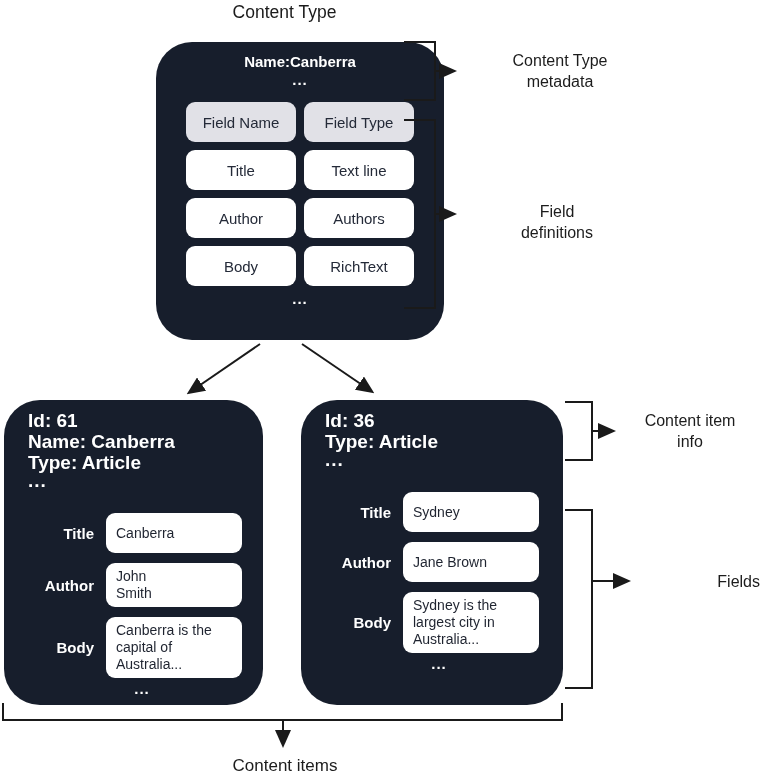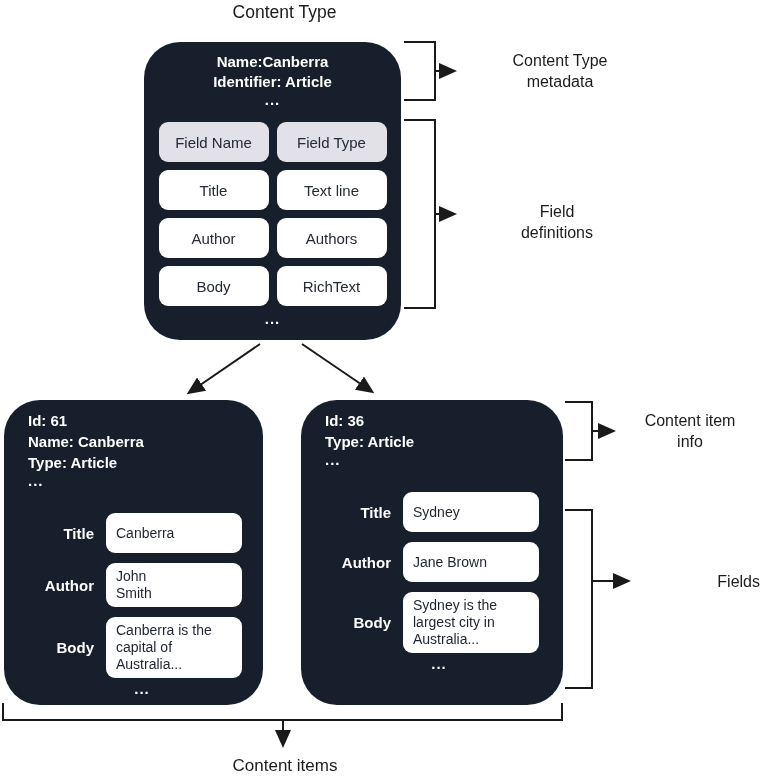--- a/index.html
+++ b/index.html
@@ -9,34 +9,34 @@
   }
   
   .abs{position:absolute;}
   .pre{white-space:pre-line;}
   .annot{font-size:16px;line-height:21px;text-align:center;color:#1c1c1c;}
   
   .diagram-title{left:156px;top:2px;width:257px;text-align:center;
     font-size:17.5px;font-weight:500;color:#1b1b1b;}
   
   .darkbox{background:#171e2c;border-radius:36px;color:#ffffff;box-sizing:border-box;}
-  .ct-box{left:144px;top:42px;width:257px;height:298px;}
+  .ct-box{left:156px;top:42px;width:288px;height:298px;}
   .ct-meta{padding-top:10px;text-align:center;font-size:15px;font-weight:700;line-height:20px;}
   .ellipsis-line{text-align:center;font-size:15px;font-weight:700;line-height:16px;letter-spacing:1px;}
   .field-grid{margin-top:14px;display:grid;grid-template-columns:110px 110px;
     column-gap:20px;row-gap:10px;justify-content:center;gap:8px;}
   .cell{height:40px;background:#ffffff;border-radius:9px;display:flex;align-items:center;
     justify-content:center;font-size:15px;color:#242a38;}
   .cell.hdr{background:#e1e1e7;}
   .ct-footer{margin-top:5px;}
   
   .item-box{top:400px;height:305px;padding:10px 0 0 24px;}
   .item-left{left:4px;width:259px;}
   .item-right{left:301px;width:262px;}
-  .item-meta{font-size:15px;font-weight:700;line-height:21px;}
+  .item-meta{font-size:19px;font-weight:700;line-height:21px;}
   .item-meta .ell{line-height:16px;letter-spacing:1px;}
   .item-fields{margin-top:24px;margin-left:-24px;display:flex;flex-direction:column;gap:10px;}
   .frow{display:flex;align-items:center;}
   .flabel{width:90px;text-align:right;margin-right:12px;font-size:15px;font-weight:700;color:#ffffff;}
   .fvalue{width:136px;box-sizing:border-box;min-height:40px;background:#ffffff;border-radius:9px;
     padding:5px 10px;display:flex;align-items:center;font-size:14px;line-height:17px;color:#1f2430;}
   .item-footer{margin-top:3px;margin-left:84px;text-align:center;width:60px;}
   
   .annot-ct-meta{left:470px;top:50px;width:180px;}
   .annot-field-defs{left:467px;top:201px;width:180px;}
@@ -49,21 +49,20 @@
 </head>
 <body>
 
 <div class="canvas">
 
   <div class="abs diagram-title">Content Type</div>
 
   <div class="abs darkbox ct-box">
     <div class="ct-meta">
       <div>Name:Canberra</div>
-      <div>Identifier: Article</div>
       <div class="ellipsis-line">...</div>
     </div>
     <div class="field-grid">
       <div class="cell hdr">Field Name</div>
       <div class="cell hdr">Field Type</div>
       <div class="cell">Title</div>
       <div class="cell">Text line</div>
       <div class="cell">Author</div>
       <div class="cell">Authors</div>
       <div class="cell">Body</div>

